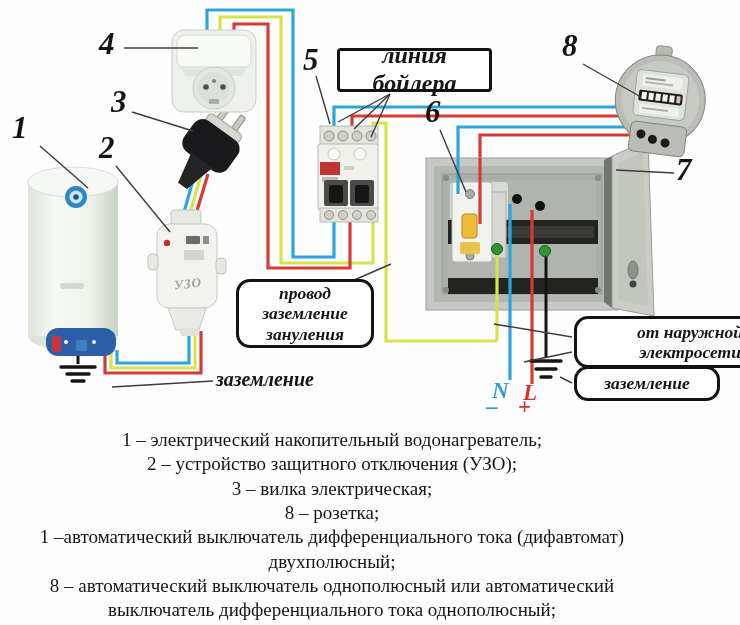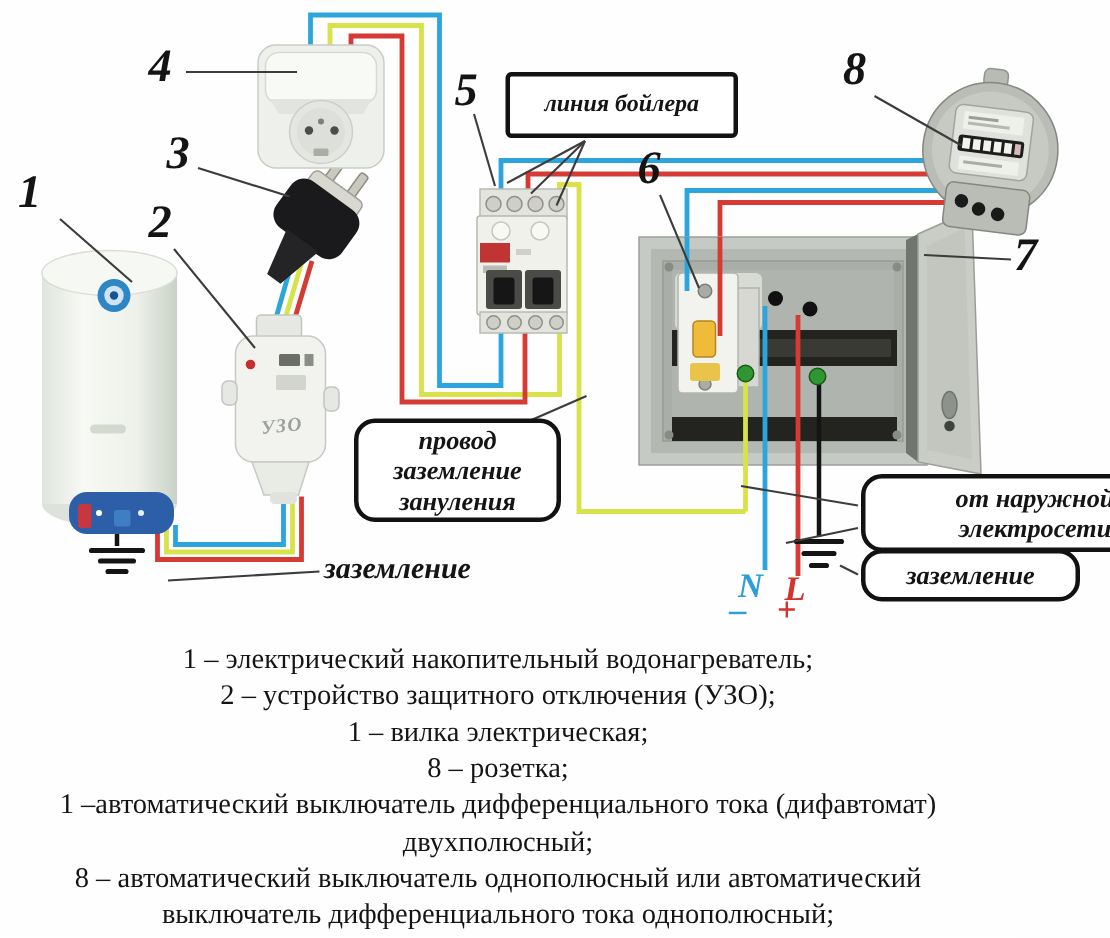--- a/index.html
+++ b/index.html
@@ -235,37 +235,37 @@
 
     <div class="num" style="left:12px;top:110px;">1</div>
     <div class="num" style="left:99px;top:130px;">2</div>
     <div class="num" style="left:111px;top:84px;">3</div>
     <div class="num" style="left:99px;top:26px;">4</div>
     <div class="num" style="left:303px;top:42px;">5</div>
     <div class="num" style="left:425px;top:94px;">6</div>
     <div class="num" style="left:676px;top:152px;">7</div>
     <div class="num" style="left:562px;top:28px;">8</div>
 
-    <div class="callout" style="left:337px;top:48px;width:149px;height:38px;font-size:16px;border-radius:4px;">линия бойлера</div>
+    <div class="callout" style="left:337px;top:48px;width:149px;height:38px;font-size:24px;border-radius:4px;">линия бойлера</div>
     <div class="callout" style="left:236px;top:279px;width:132px;height:63px;font-size:17.5px;border-radius:14px;">провод заземление зануления</div>
     <div class="callout" style="left:574px;top:316px;width:146px;height:46px;font-size:17.5px;border-radius:14px;padding-left:40px;">от наружной электросети</div>
     <div class="callout" style="left:574px;top:366px;width:140px;height:29px;font-size:17.5px;border-radius:14px;">заземление</div>
     <div class="plain-label" style="left:216px;top:368px;">заземление</div>
 
     <div class="marker" style="left:492px;top:378px;color:var(--neutral-blue);">N</div>
     <div class="marker" style="left:486px;top:394px;color:var(--neutral-blue);font-style:normal;">–</div>
     <div class="marker" style="left:523px;top:380px;color:var(--line-red);">L</div>
     <div class="marker" style="left:518px;top:394px;color:var(--line-red);font-style:normal;">+</div>
 
     <div class="uzo-tag">УЗО</div>
   </div>
 
   <div class="legend">
     <div class="legend-inner">
       <div>1 – электрический накопительный водонагреватель;</div>
       <div>2 – устройство защитного отключения (УЗО);</div>
-      <div>1 – вилка электрическая;</div>
+      <div>3 – вилка электрическая;</div>
       <div>8 – розетка;</div>
       <div>1 –автоматический выключатель дифференциального тока (дифавтомат) двухполюсный;</div>
       <div>8 – автоматический выключатель однополюсный или автоматический выключатель дифференциального тока однополюсный;</div>
     </div>
   </div>
 </div>
 
 </body></html>

